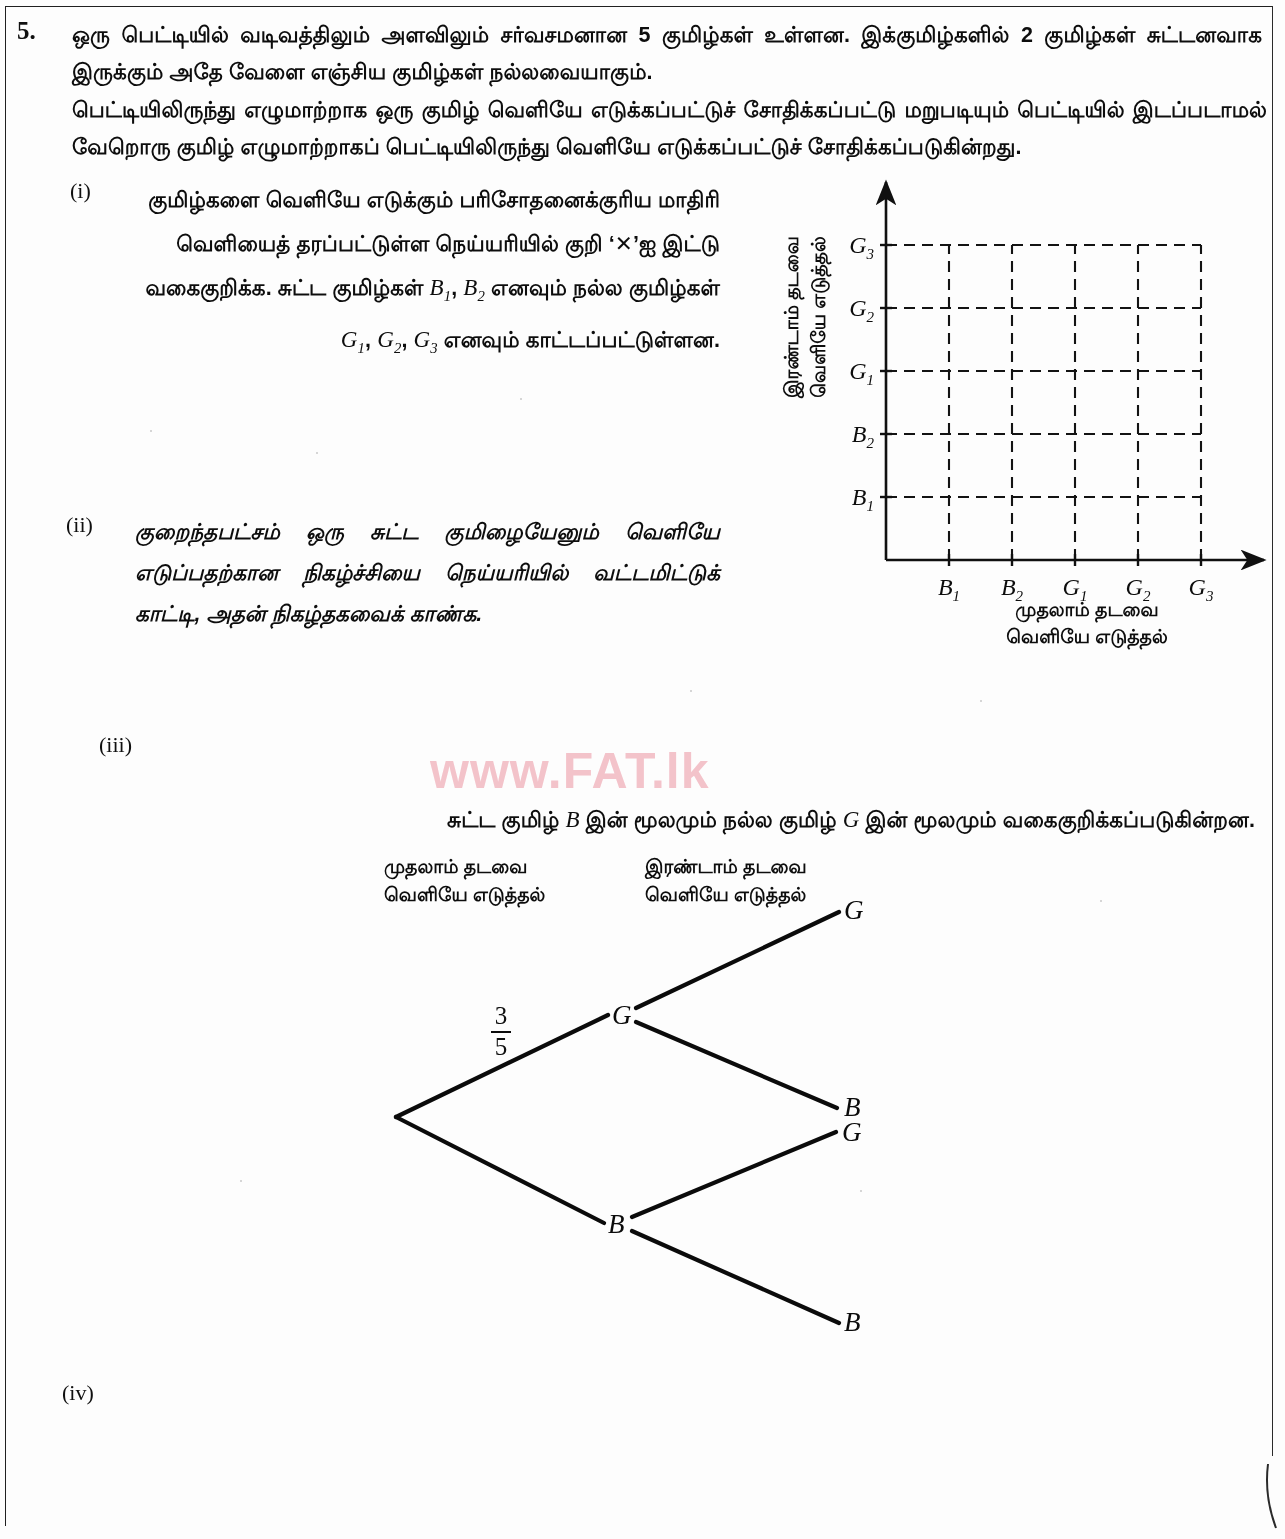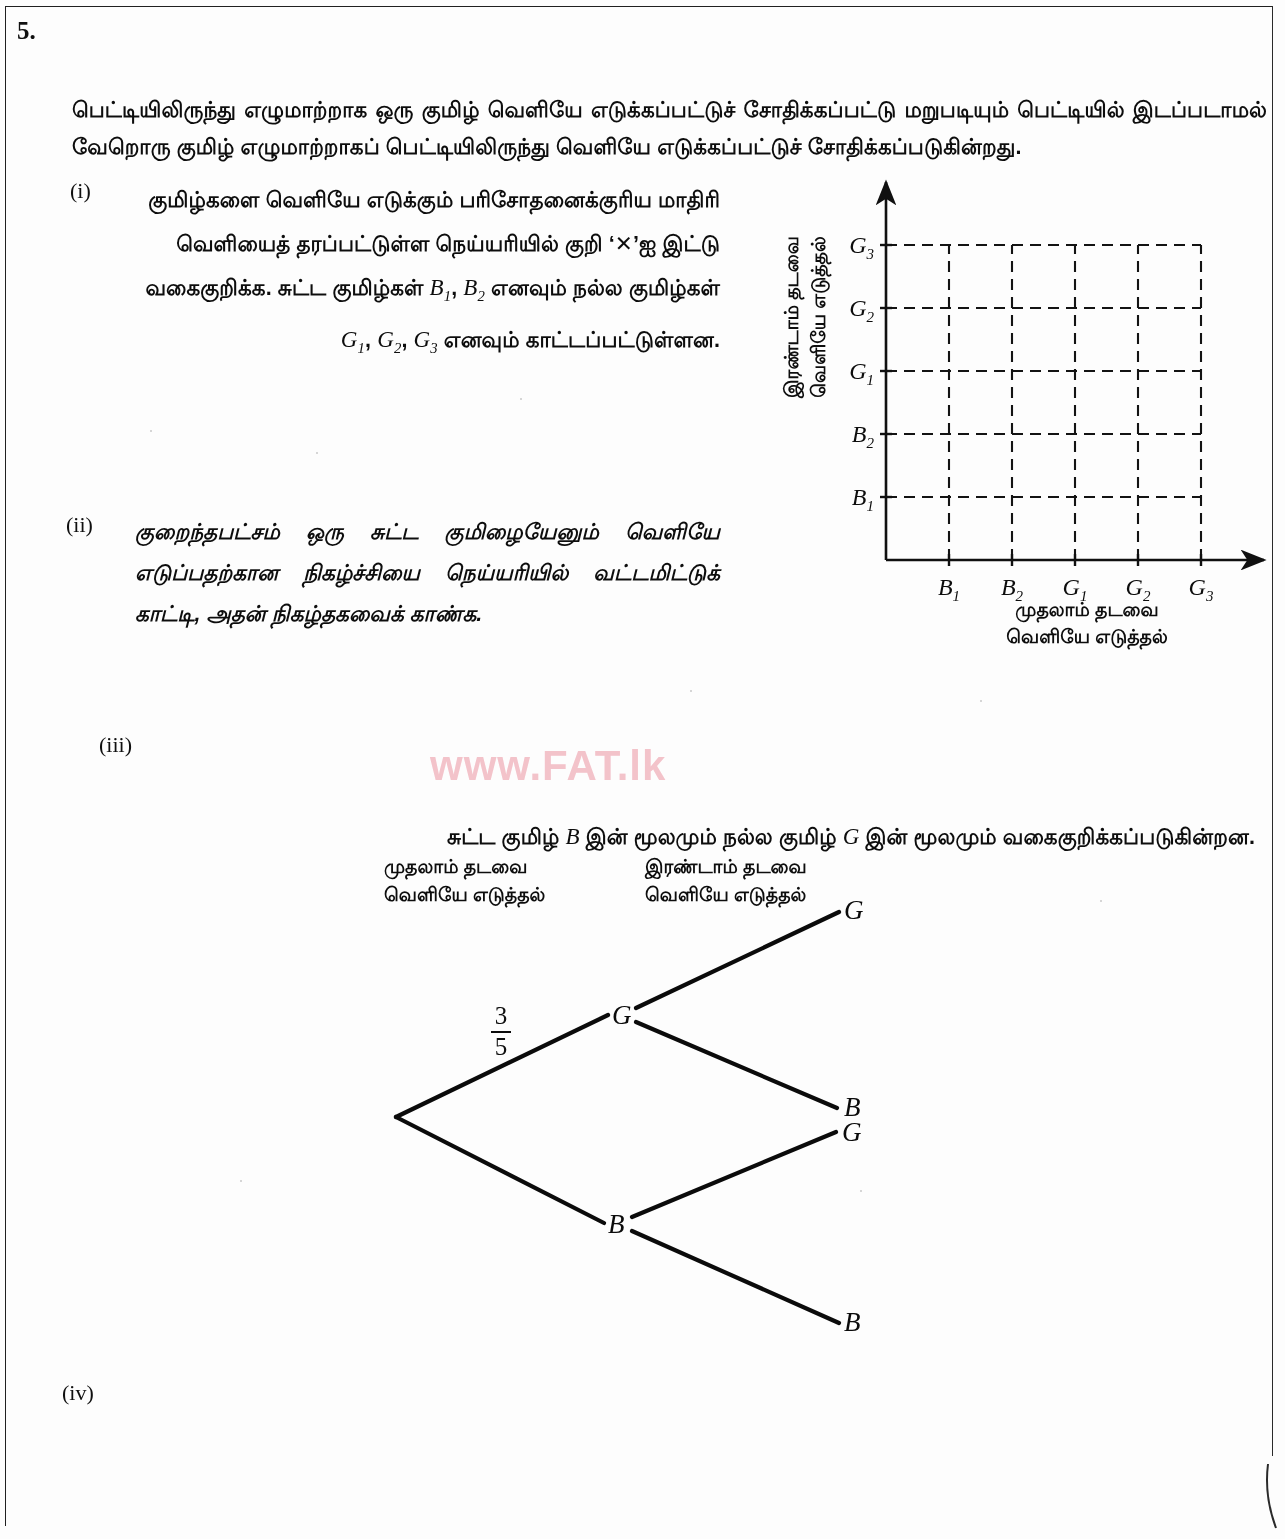--- a/index.html
+++ b/index.html
@@ -89,21 +89,21 @@
     font-size: 0.64em;
     font-style: italic;
   }
 
   
   .watermark {
     position: absolute;
     left: 430px; top: 742px;
     font-family: "Liberation Sans", sans-serif;
     font-weight: 800;
-    font-size: 42px;
+    font-size: 50px;
     letter-spacing: 1px;
     color: #f2b9c2;
     opacity: 0.85;
     white-space: nowrap;
     pointer-events: none;
     z-index: 3;
   }
 
   
   #grid-figure {
@@ -195,37 +195,38 @@
   <div class="page-border-top"></div>
   <div class="page-border-left"></div>
   <div class="page-border-right"></div>
 
   <svg class="page-tail" viewBox="0 0 26 70">
     <path d="M6 4 Q 2 36 14 68" stroke="#2a2a2a" stroke-width="2" fill="none"></path>
   </svg>
 
   <div class="qnum">5.</div>
 
+  <div class="para tamil" style="left:72px; top:17px; width:1190px;">ஒரு பெட்டியில் வடிவத்திலும் அளவிலும் சர்வசமனான 5 குமிழ்கள் உள்ளன. இக்குமிழ்களில் 2 குமிழ்கள் சுட்டனவாக இருக்கும் அதே வேளை எஞ்சிய குமிழ்கள் நல்லவையாகும்.</div>
 
   <div class="para tamil" style="left:72px; top:92px; width:1195px;">
     <span>பெட்டியிலிருந்து எழுமாற்றாக ஒரு குமிழ் வெளியே எடுக்கப்பட்டுச் சோதிக்கப்பட்டு மறுபடியும் பெட்டியில்
     </span><span class="bold-run">இடப்படாமல்</span><span> வேறொரு குமிழ் எழுமாற்றாகப் பெட்டியிலிருந்து வெளியே எடுக்கப்பட்டுச் சோதிக்கப்படுகின்றது.</span>
   </div>
 
   <div class="romnum" style="left:70px; top:178px;">(i)</div>
   <div class="para tamil nojust" style="left:135px; top:178px; width:585px; line-height:44px;">
     <span>குமிழ்களை வெளியே எடுக்கும் பரிசோதனைக்குரிய மாதிரி வெளியைத் தரப்பட்டுள்ள நெய்யரியில் குறி ‘✕’ஐ இட்டு வகைகுறிக்க. சுட்ட குமிழ்கள் </span><span class="mathvar">B<sub>1</sub></span><span>, </span><span class="mathvar">B<sub>2</sub></span><span> எனவும் நல்ல குமிழ்கள் </span><span class="mathvar">G<sub>1</sub></span><span>, </span><span class="mathvar">G<sub>2</sub></span><span>, </span><span class="mathvar">G<sub>3</sub></span><span> எனவும் காட்டப்பட்டுள்ளன.</span>
   </div>
 
   <div class="romnum" style="left:66px; top:512px;">(ii)</div>
   <div class="para tamil" style="left:135px; top:512px; width:585px; line-height:41px;font-style:italic;">குறைந்தபட்சம் ஒரு சுட்ட குமிழையேனும் வெளியே எடுப்பதற்கான நிகழ்ச்சியை நெய்யரியில் வட்டமிட்டுக் காட்டி, அதன் நிகழ்தகவைக் காண்க.</div>
 
   <div class="romnum" style="left:62px; top:732px;margin-left:37px;">(iii)</div>
 
-  <div class="para tamil nojust" style="left:135px; top:820px; width:1120px; line-height:34px;">
+  <div class="para tamil nojust" style="left:135px; top:792px; width:1120px; line-height:55px;">
     <span>சுட்ட குமிழ் </span><span class="mathvar">B</span><span> இன் மூலமும் நல்ல குமிழ் </span><span class="mathvar">G</span><span> இன் மூலமும் வகைகுறிக்கப்படுகின்றன.</span>
   </div>
 
   <div class="romnum" style="left:62px; top:1380px;">(iv)</div>
 
   <div class="watermark">www.FAT.lk</div>
 
   <div id="grid-figure">
     <svg width="512" height="490" viewBox="0 0 512 490">
       <defs>

